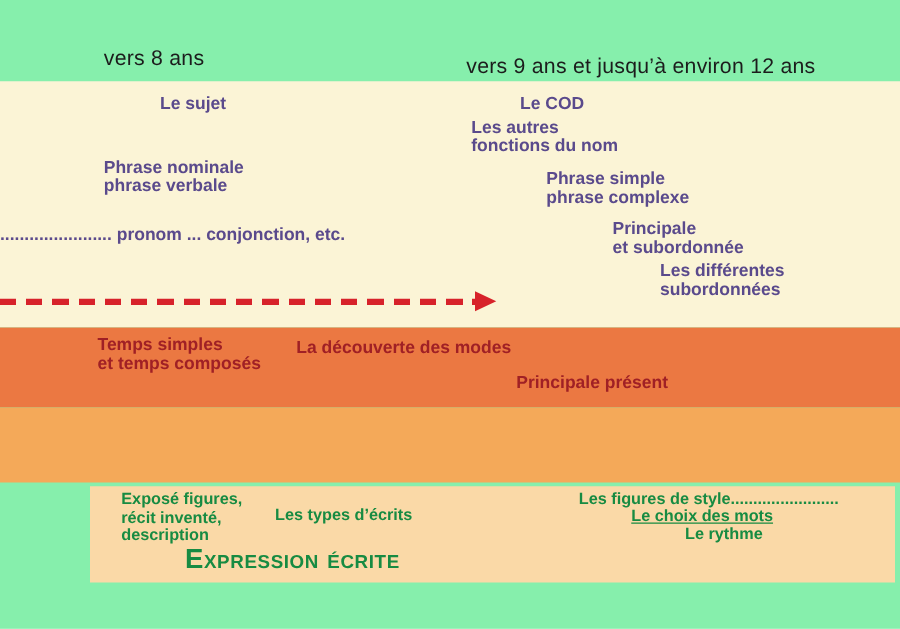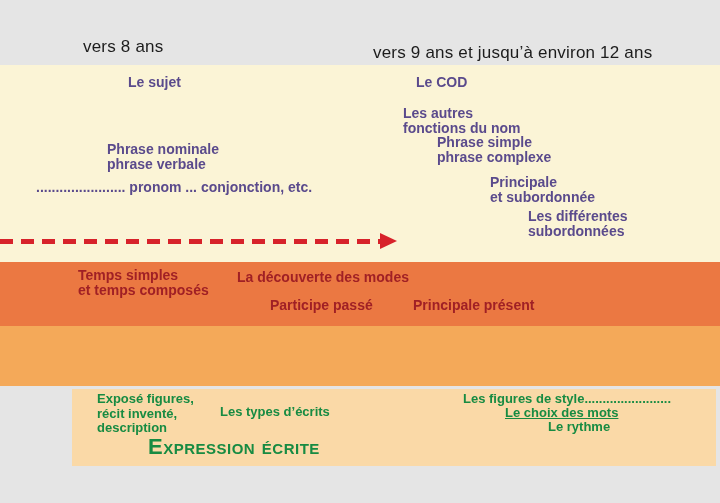--- a/index.html
+++ b/index.html
@@ -1,19 +1,19 @@
 <!DOCTYPE html>
 <html><head>
 <meta charset="utf-8">
 <style>
   html,body{margin:0;padding:0;}
   .canvas{
     position:relative;
     width:720px;height:503px;
-    background:#e5e5e5;
+    background:#86efac;
     font-family:"Liberation Sans", sans-serif;
     overflow:hidden;
   }
   
   .hdr{
     position:absolute;
     color:#1c1c1c;
     font-size:17px;
     font-weight:normal;
     letter-spacing:.2px;
@@ -48,24 +48,24 @@
     font-weight:bold;
     font-size:14px;
     line-height:15px;
   }
   .grammar-text{color:#5A4A8C;}
   .conjugation-text{color:#A02025;}
   .writing-text{color:#178B42;font-size:13px;line-height:14.5px;}
 
   .g0{left:128px;top:75px;}
   .g1{left:377px;top:75px;margin-left:39px;}
-  .g2{left:403px;top:94px;margin-top:12px;}
-  .g3{left:83px;top:142px;margin-left:24px;}
+  .g2{left:377px;top:94px;}
+  .g3{left:83px;top:126px;}
   .g4{left:437px;top:135px;}
-  .g5{left:0px;top:180px;padding-left:36px;}
+  .g5{left:0px;top:180px;}
   .g6{left:490px;top:175px;}
   .g7{left:528px;top:209px;}
 
   .c0{left:78px;top:268px;}
   .c1{left:237px;top:270px;}
   .c2{left:270px;top:298px;}
   .c3{left:413px;top:298px;}
 
   .w0{left:97px;top:392px;}
   .w1{left:220px;top:405px;}
@@ -109,21 +109,20 @@
 et subordonnée</div>
   <div class="item grammar-text g7">Les différentes
 subordonnées</div>
 
   <div class="arrow-line"></div>
   <div class="arrow-head"></div>
 
   <div class="item conjugation-text c0">Temps simples
 et temps composés</div>
   <div class="item conjugation-text c1">La découverte des modes</div>
-  <div class="item conjugation-text c2">Participe passé</div>
   <div class="item conjugation-text c3">Principale présent</div>
 
   <div class="item writing-text w0">Exposé figures,
 récit inventé,
 description</div>
   <div class="item writing-text w1">Les types d’écrits</div>
   <div class="item writing-text w2">Les figures de style........................</div>
   <div class="item writing-text w3">Le choix des mots</div>
   <div class="item writing-text w4">Le rythme</div>
 

